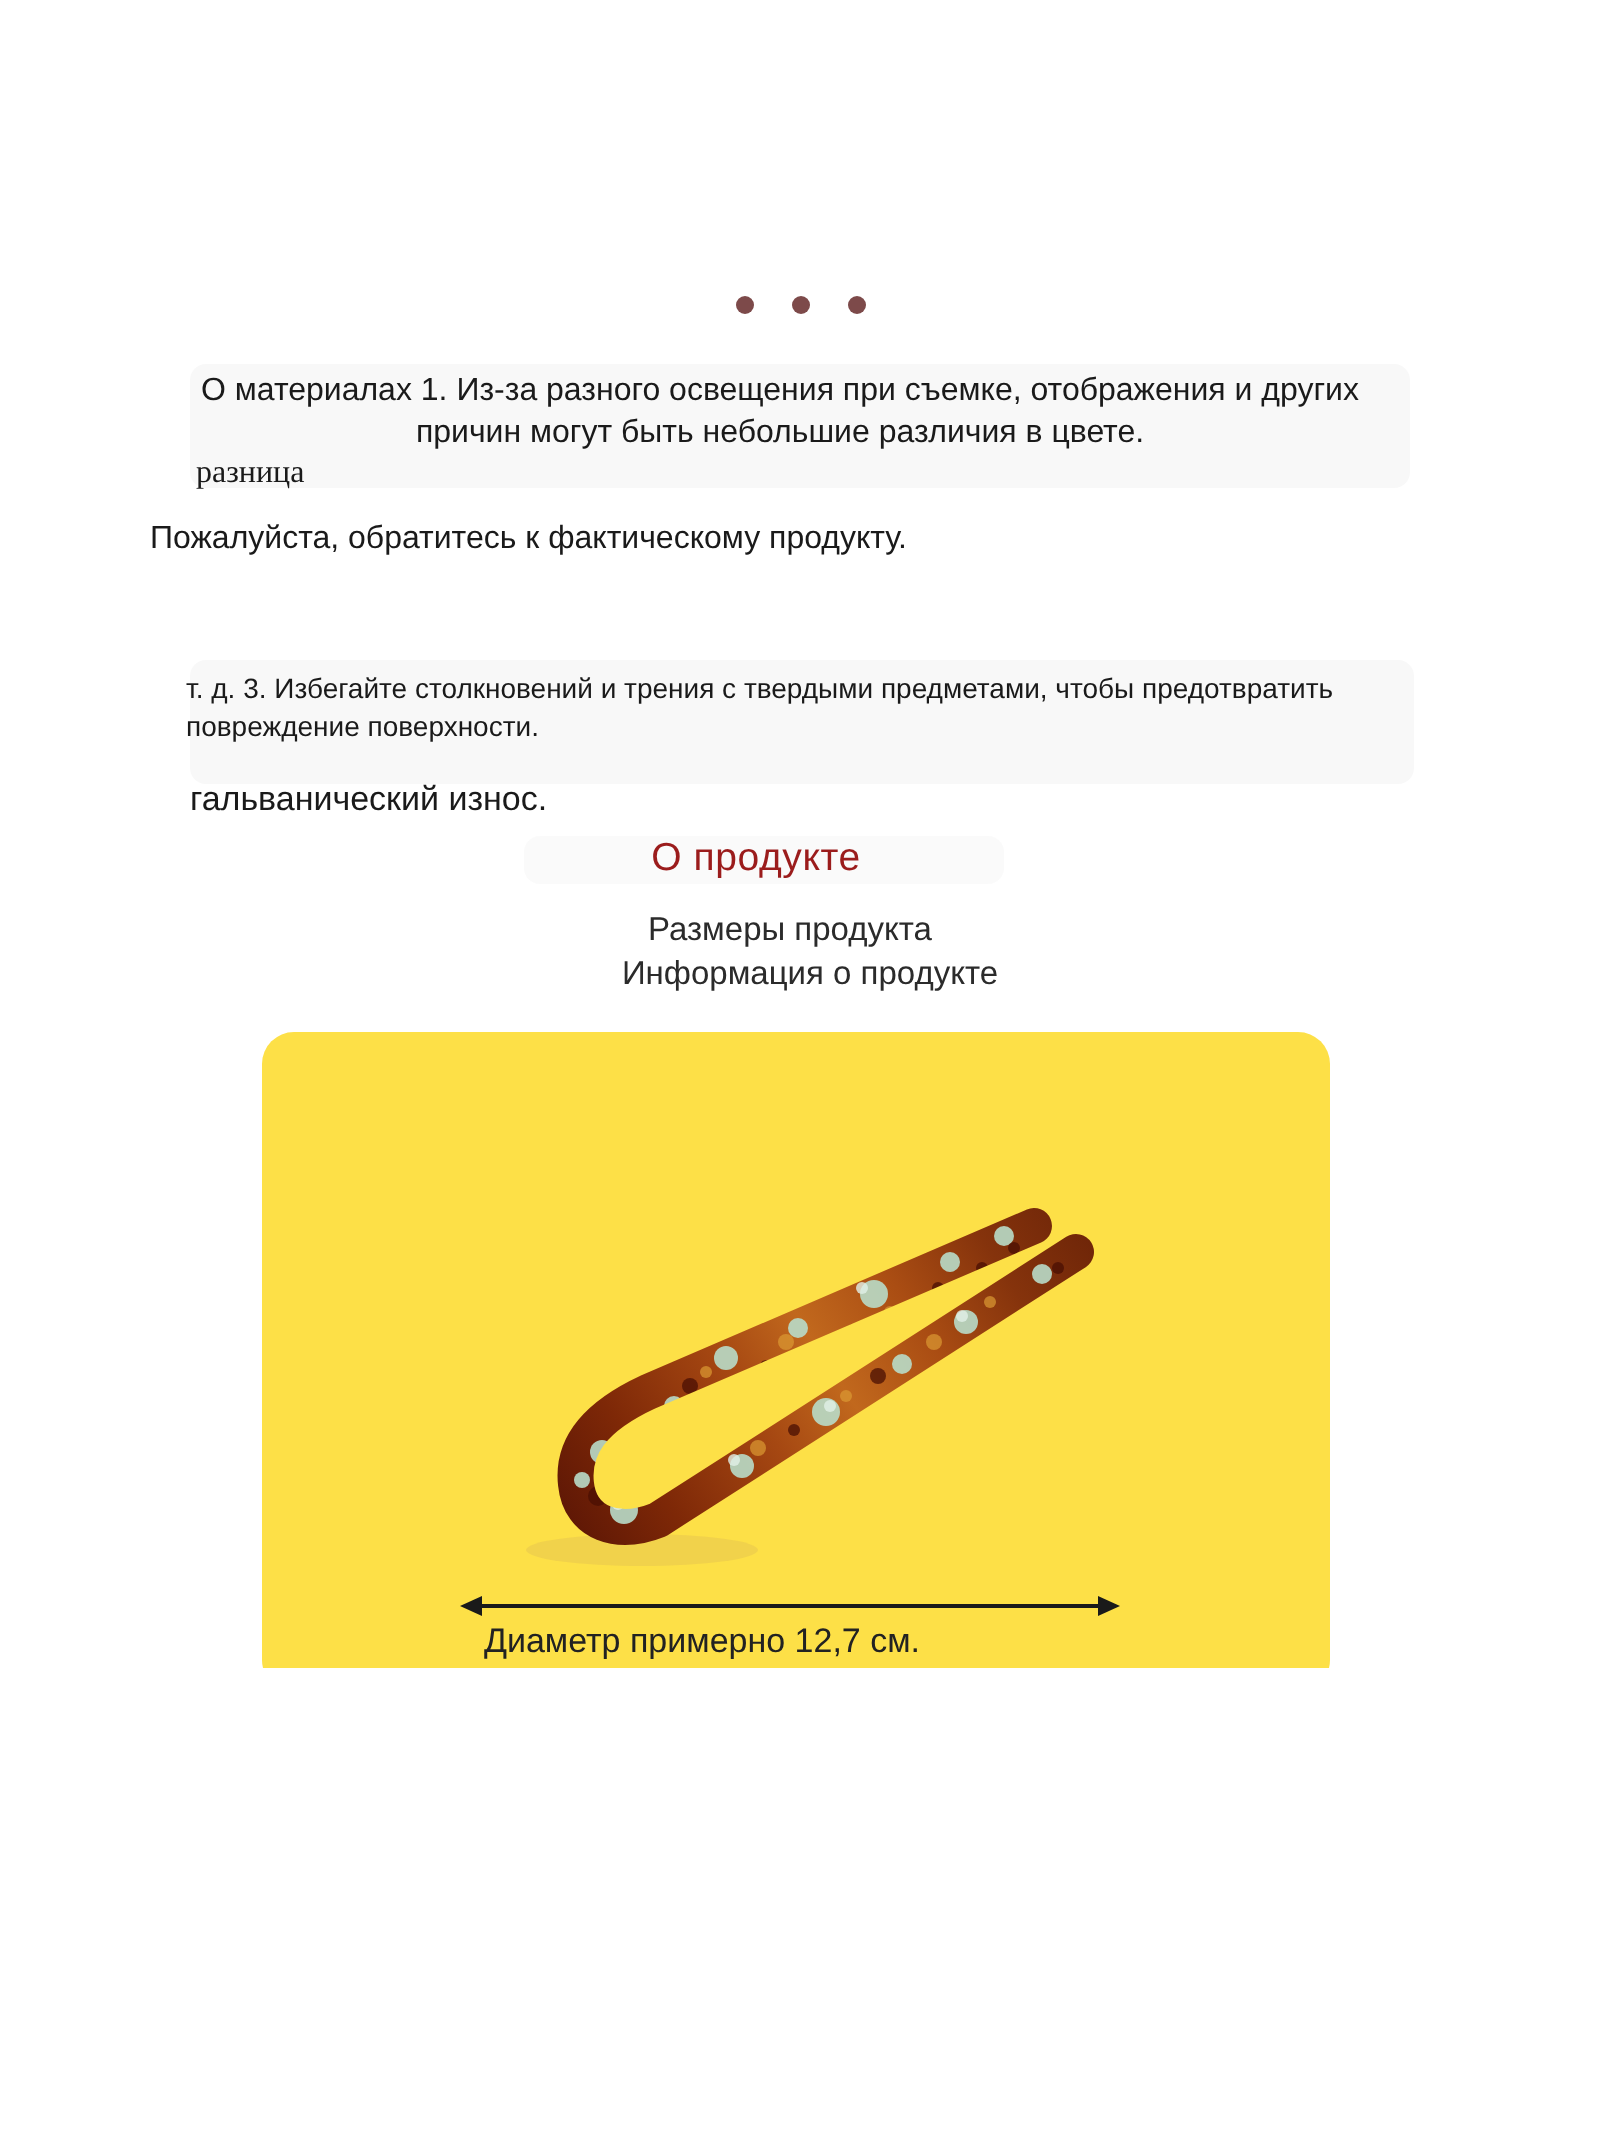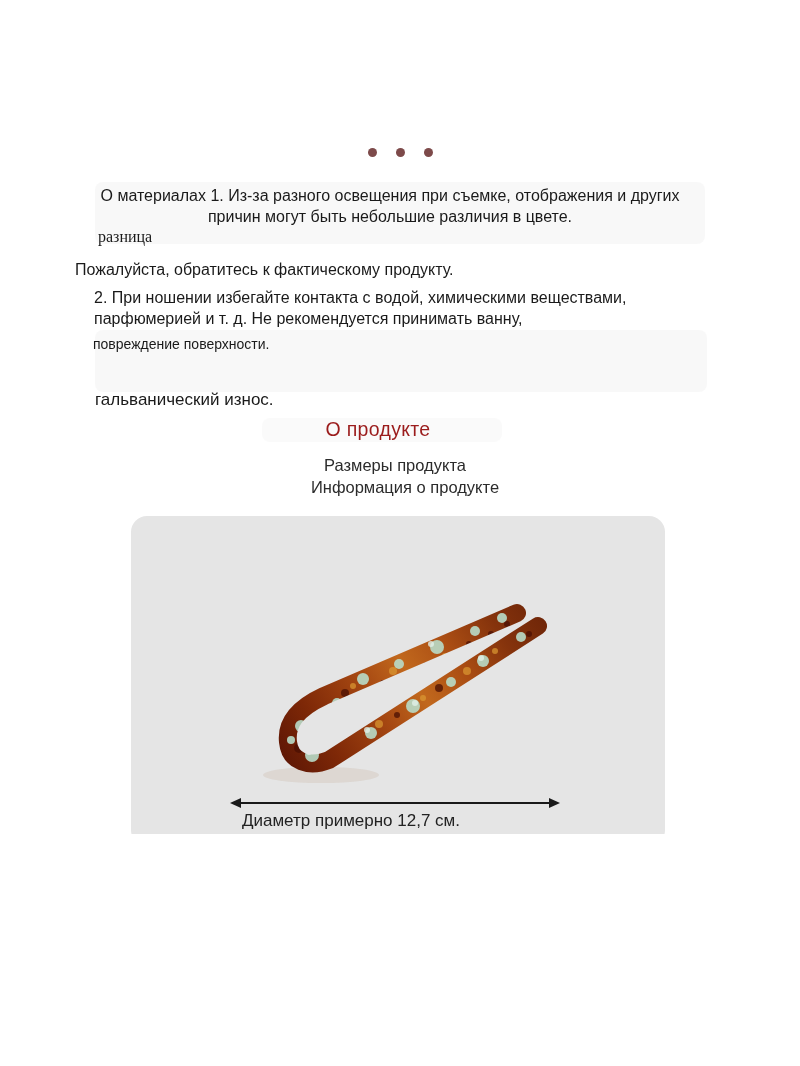--- a/index.html
+++ b/index.html
@@ -20,21 +20,21 @@
   .razn{top:226px;left:98px;font-family:Liberation Serif, serif;}
   .please{top:259px;left:75px;font-size:16px;}
   .para2{top:287px;left:94px;}
   .para3{top:335px;left:93px;font-size:14px;line-height:19px;}
   .tail{top:390px;left:95px;font-size:17px;}
   .heading{top:418px;left:0;width:800px;text-align:center;transform:translateX(-22px);
     font-size:19.5px;color:#9b1c1c;letter-spacing:.3px;}
   .sub1{top:456px;left:0;width:800px;text-align:center;font-size:16.5px;color:#2b2b2b;transform:translateX(-5px);}
   .sub2{top:478px;left:0;width:800px;text-align:center;font-size:16.5px;color:#2b2b2b;transform:translateX(5px);}
   
-  .card{position:absolute;left:131px;top:516px;width:534px;height:330px;background:#e5e5e5;border-radius:16px;text-decoration:underline;}
+  .card{position:absolute;left:131px;top:516px;width:534px;height:330px;background:#fde047;border-radius:16px;text-decoration:underline;}
   .card svg{position:absolute;left:0;top:0;}
   .dim-arrow{position:absolute;left:99px;top:281px;width:330px;height:12px;display:flex;align-items:center;}
   .dim-arrow .line{flex:1;height:2px;background:#1a1a1a;}
   .ah{width:0;height:0;border-top:5px solid transparent;border-bottom:5px solid transparent;}
   .ah.left{border-right:11px solid #1a1a1a;}
   .ah.right{border-left:11px solid #1a1a1a;}
   .dim-label{position:absolute;left:90px;top:295px;width:260px;text-align:center;font-size:17px;color:#222;}
   
   .disclaimer{top:865px;left:0;width:800px;text-align:center;font-size:16.5px;line-height:19.5px;}
 </style>
@@ -55,26 +55,23 @@
 
   <div class="abs para-center para1">
     <div>О материалах 1. Из-за разного освещения при съемке, отображения и других</div>
     <div>причин могут быть небольшие различия в цвете.</div>
   </div>
 
   <div class="abs left-line razn">разница</div>
 
   <div class="abs left-line please">Пожалуйста, обратитесь к фактическому продукту.</div>
 
-  <div class="abs left-line para2">
-    <div>2. При ношении избегайте контакта с водой, химическими веществами,</div>
-    <div>парфюмерией и т. д. Не рекомендуется принимать ванну,</div>
-  </div>
 
   <div class="abs para3">
+    <div>т. д. 3. Избегайте столкновений и трения с твердыми предметами, чтобы предотвратить</div>
     <div>повреждение поверхности.</div>
   </div>
 
   <div class="abs tail">гальванический износ.</div>
 
   <div class="abs heading">О продукте</div>
 
   <div class="abs sub1">Размеры продукта</div>
   <div class="abs sub2">Информация о продукте</div>
 

